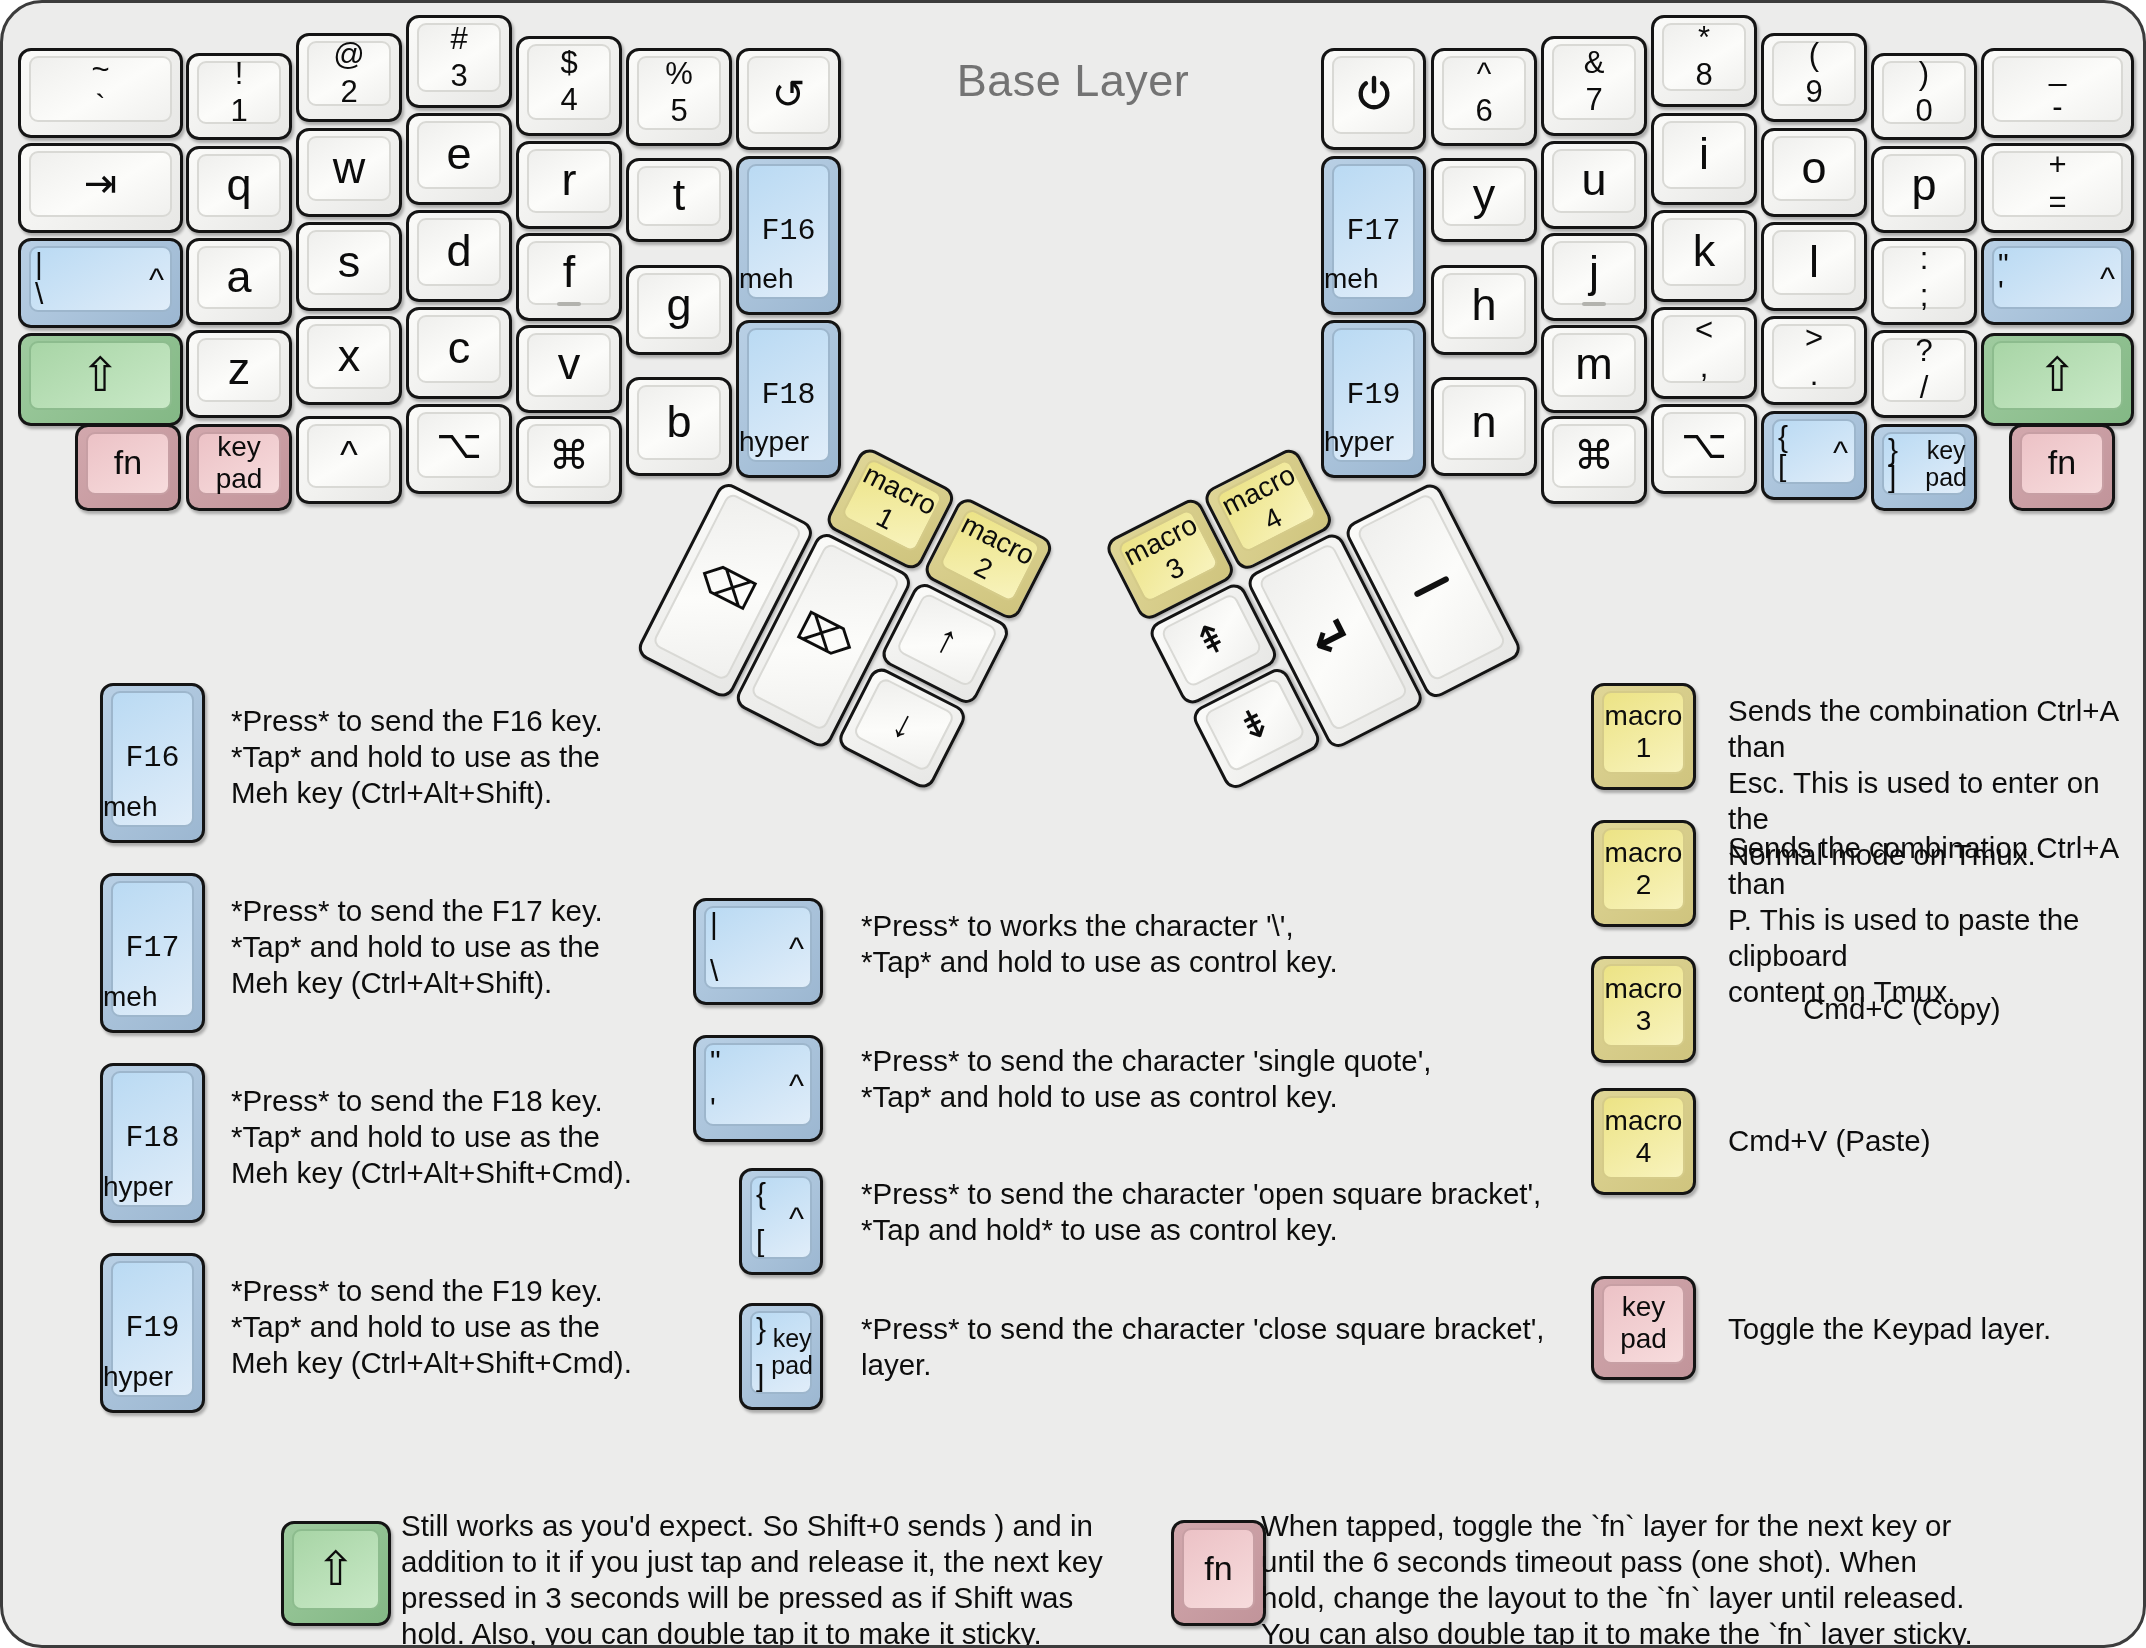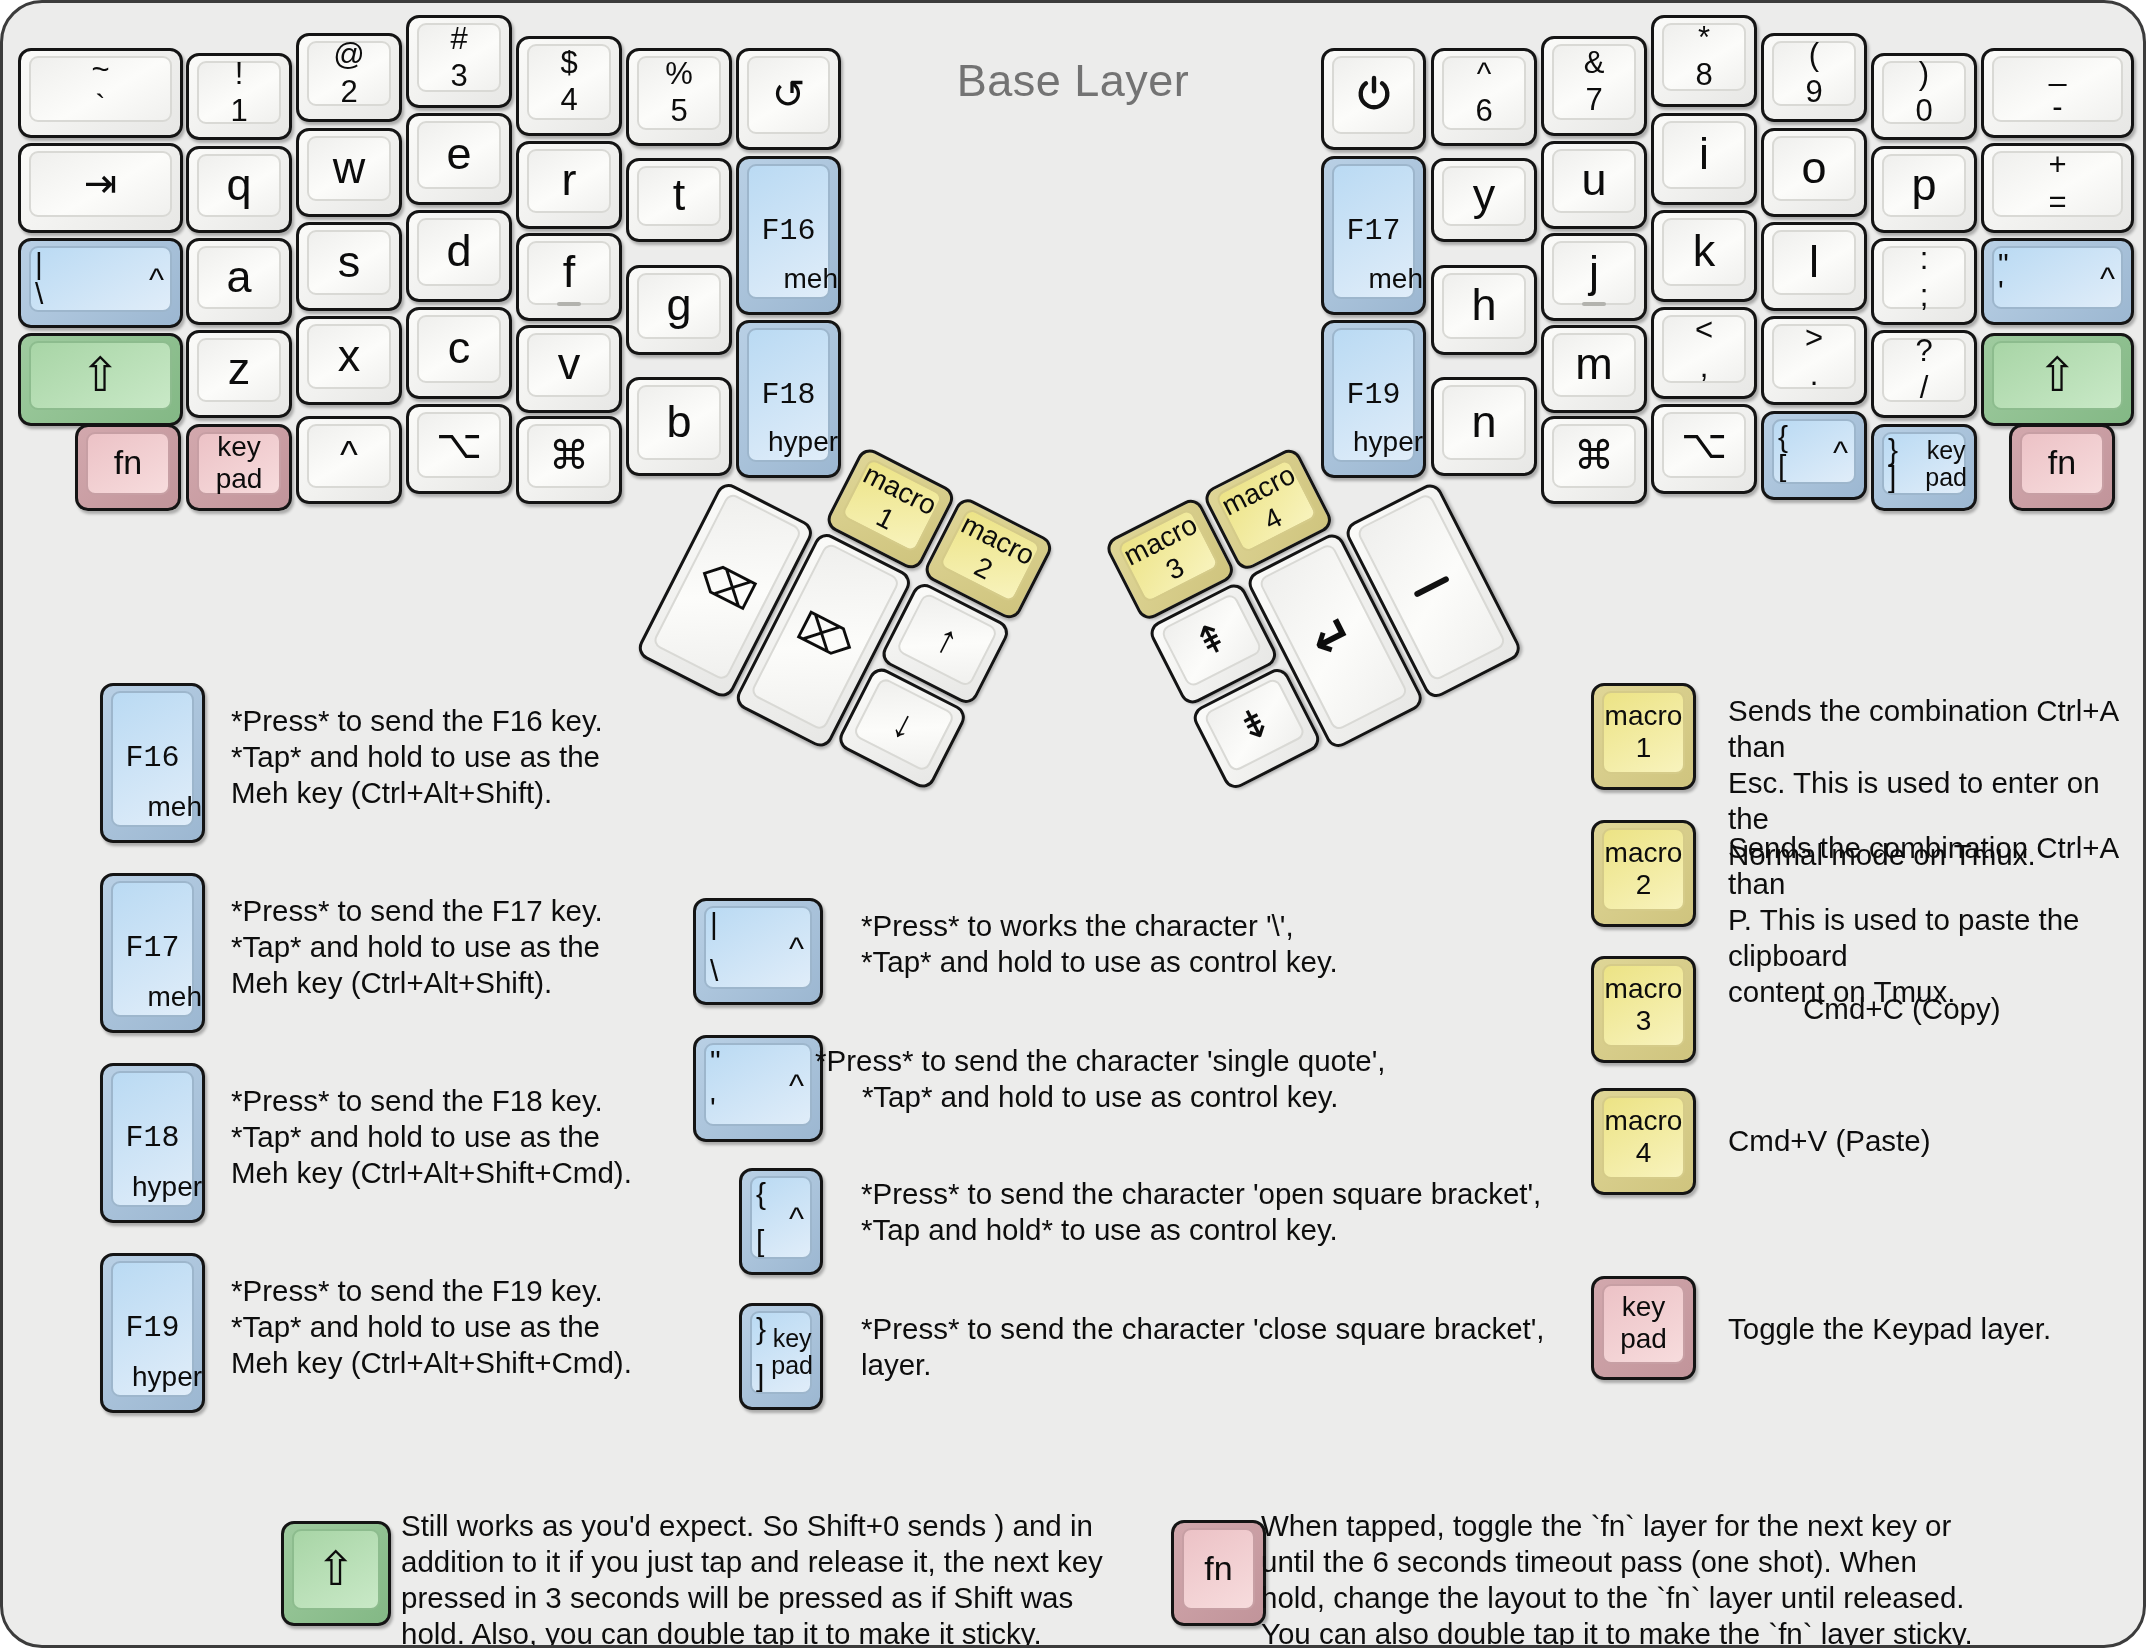--- a/index.html
+++ b/index.html
@@ -25,21 +25,21 @@
   .kp{background:linear-gradient(135deg,#d2a8ad,#c1949a);}
   .kp .cap{background:linear-gradient(150deg,#ecc2c6,#f7dcdd);border:2px solid #c79fa4;}
   .ky{background:linear-gradient(135deg,#dfd697,#cfc47e);}
   .ky .cap{background:linear-gradient(150deg,#ece385,#f8f3bd);border:2px solid #d5cb89;}
   
   .glyph-big{font-size:45px;line-height:48px;}
   .s2{font-size:34px;}
   .dt{font-size:31px;line-height:37px;}
   .mc{font-size:28px;line-height:32px;}
   .fk-top{position:absolute;left:0;right:0;top:36%;text-align:center;font-size:30px;font-family:Liberation Mono, monospace;}
-  .fk-bot{position:absolute;left:0;right:0;bottom:11%;text-align:right;font-size:28px;margin-left:29px;}
+  .fk-bot{position:absolute;left:0;right:0;bottom:11%;text-align:left;font-size:28px;}
   .corner-tl{position:absolute;top:6px;left:14px;font-size:30px;}
   .corner-bl{position:absolute;bottom:14px;left:14px;font-size:30px;}
   .corner-rc{position:absolute;right:16px;top:50%;transform:translateY(-60%);font-size:32px;}
   .ckp-txt{position:absolute;right:7px;top:46%;transform:translateY(-50%);
            font-size:25px;line-height:27px;text-align:center;}
   .icon{display:block;}
   .ic-med{font-size:40px;line-height:42px;}
   .ic-big{font-size:47px;line-height:49px;}
   .ic-caret{font-size:38px;line-height:40px;}
   .ic-enter{font-size:50px;line-height:52px;font-weight:bold;}
@@ -610,21 +610,21 @@
         <div>*Press* to works the character '\',</div>
         <div>*Tap* and hold to use as control key.</div>
       </div>
       <div class="key kb" style="left: 690px; top: 1032px; width: 130px; height: 107px;">
         <div class="cap"></div>
         <div class="kc"></div>
         <span class="corner-tl">"</span>
         <span class="corner-bl">'</span>
         <span class="corner-rc">^</span>
       </div>
-      <div class="ltext" style="left: 812px; top: 1040px; text-align: center;">
+      <div class="ltext" style="left: 858px; top: 1040px;">
         <div>*Press* to send the character 'single quote',</div>
         <div>*Tap* and hold to use as control key.</div>
       </div>
       <div class="key kb" style="left: 736px; top: 1165px; width: 84px; height: 107px;">
         <div class="cap"></div>
         <div class="kc"></div>
         <span class="corner-tl">{</span>
         <span class="corner-bl">[</span>
         <span class="corner-rc">^</span>
       </div>

